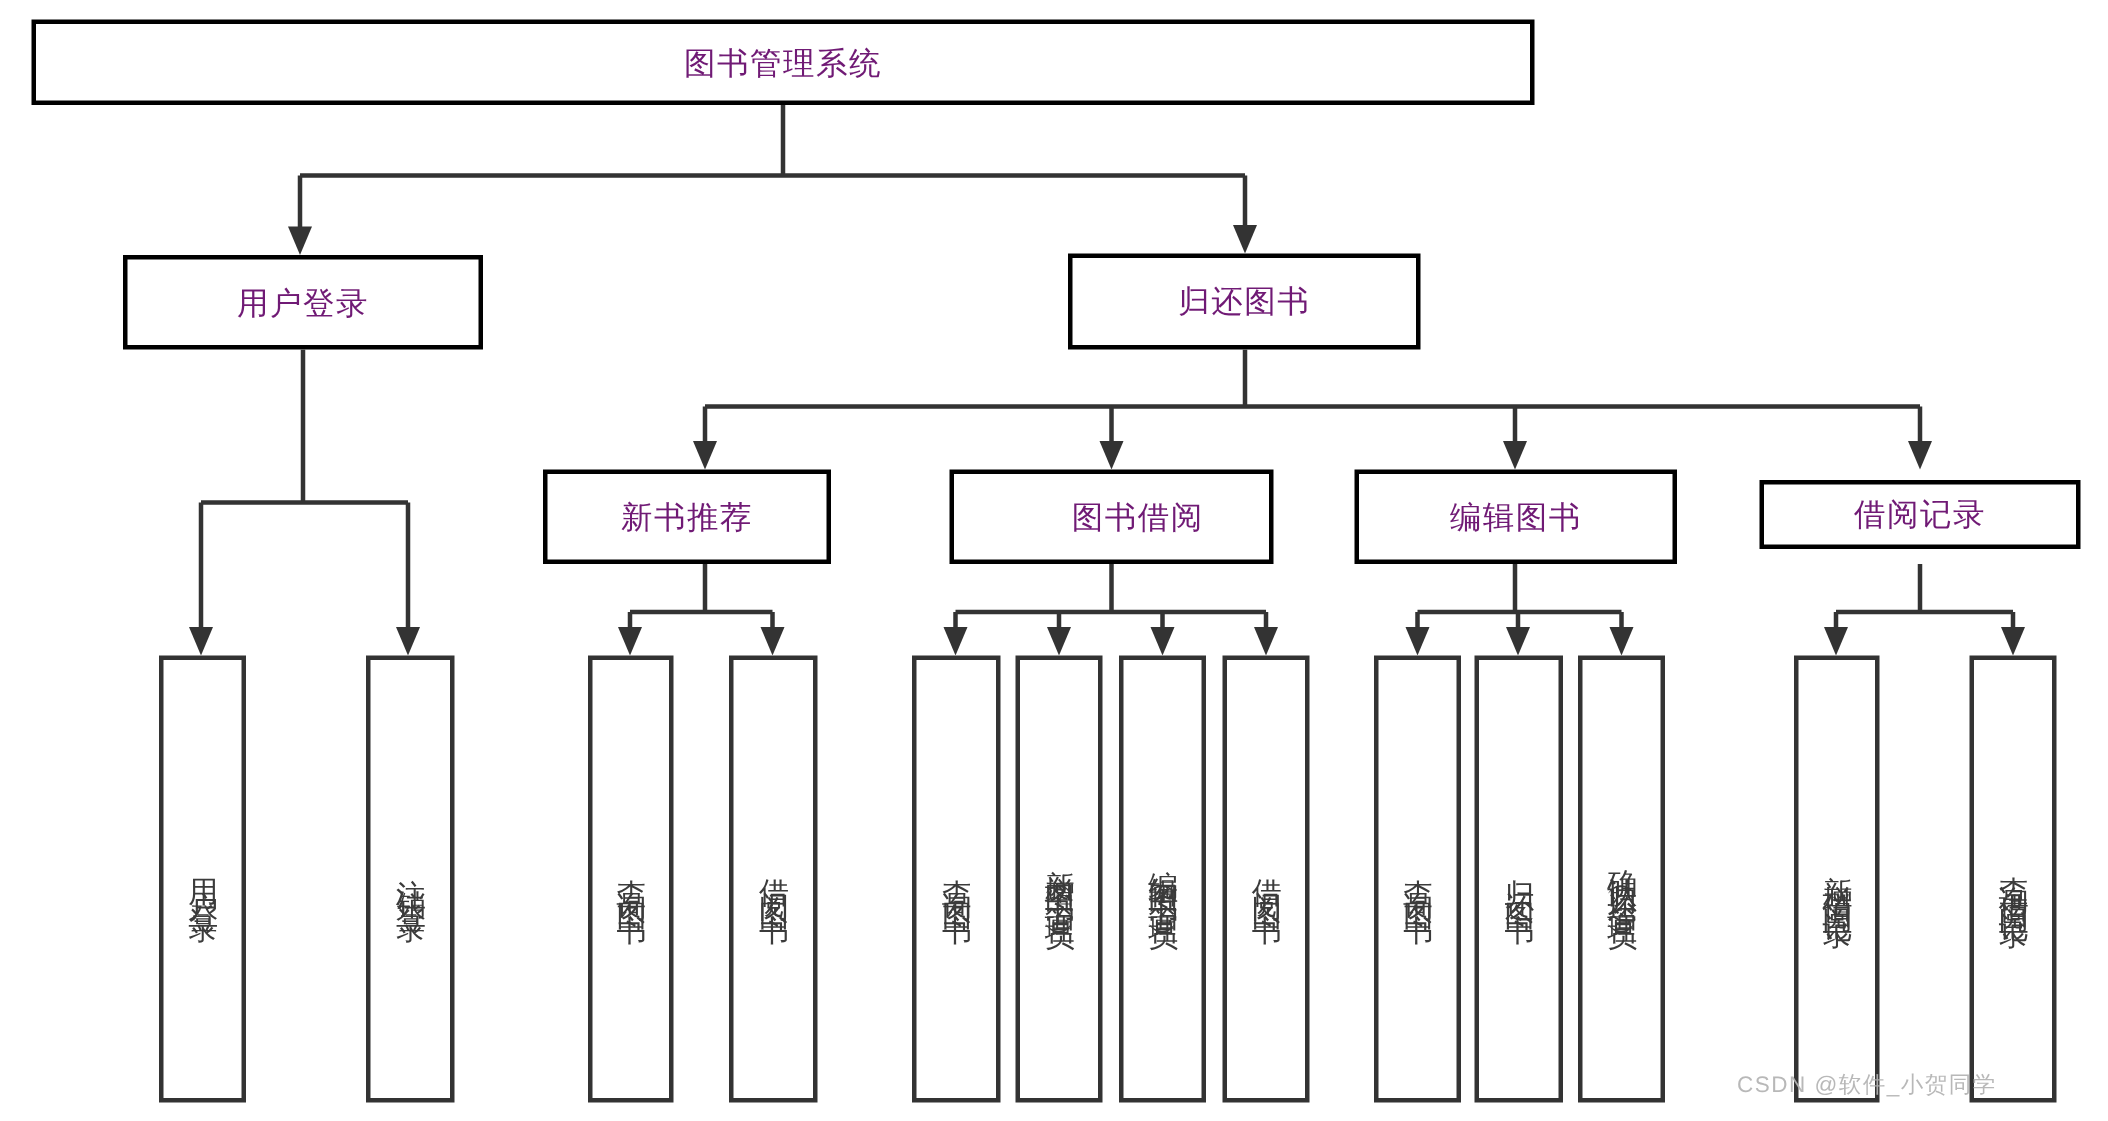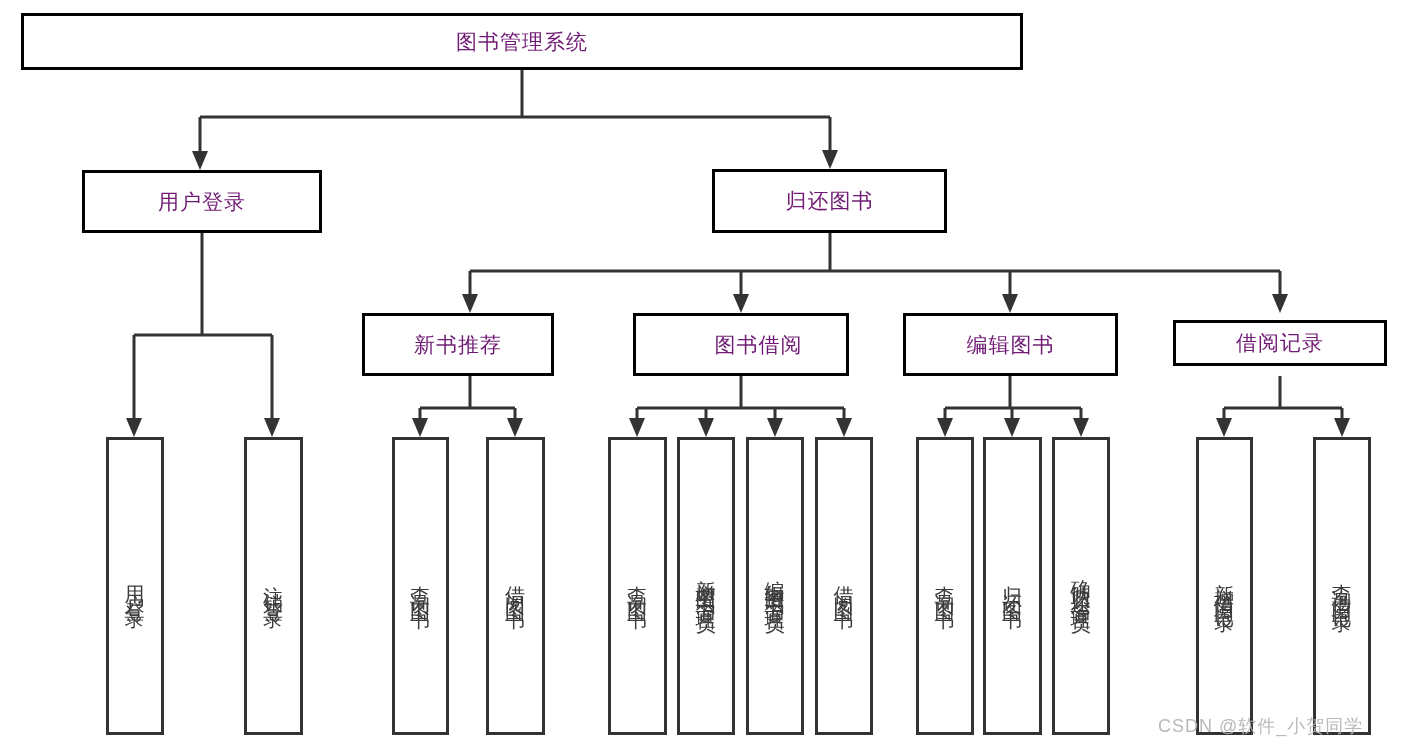--- a/index.html
+++ b/index.html
@@ -51,21 +51,21 @@
   .leaf-8{left:815px;width:58px;}
   .leaf-9{left:916px;width:58px;}
   .leaf-10{left:983px;width:59px;}
   .leaf-11{left:1052px;width:58px;letter-spacing:5px;}
   .leaf-12{left:1196px;width:57px;letter-spacing:6px;}
   .leaf-13{left:1313px;width:58px;letter-spacing:6px;}
   .watermark{
     position:absolute;
     left:1158px;top:714px;
     width:247px;
-    font-size:18px;
+    font-size:15px;
     color:#b3b3b3;
     letter-spacing:1px;
     white-space:nowrap;
     z-index:3;
     opacity:0.92;
   }
   .stroke{stroke:#333;stroke-width:3;fill:none;}
   .head{fill:#333;stroke:none;}
 </style>
 </head>

